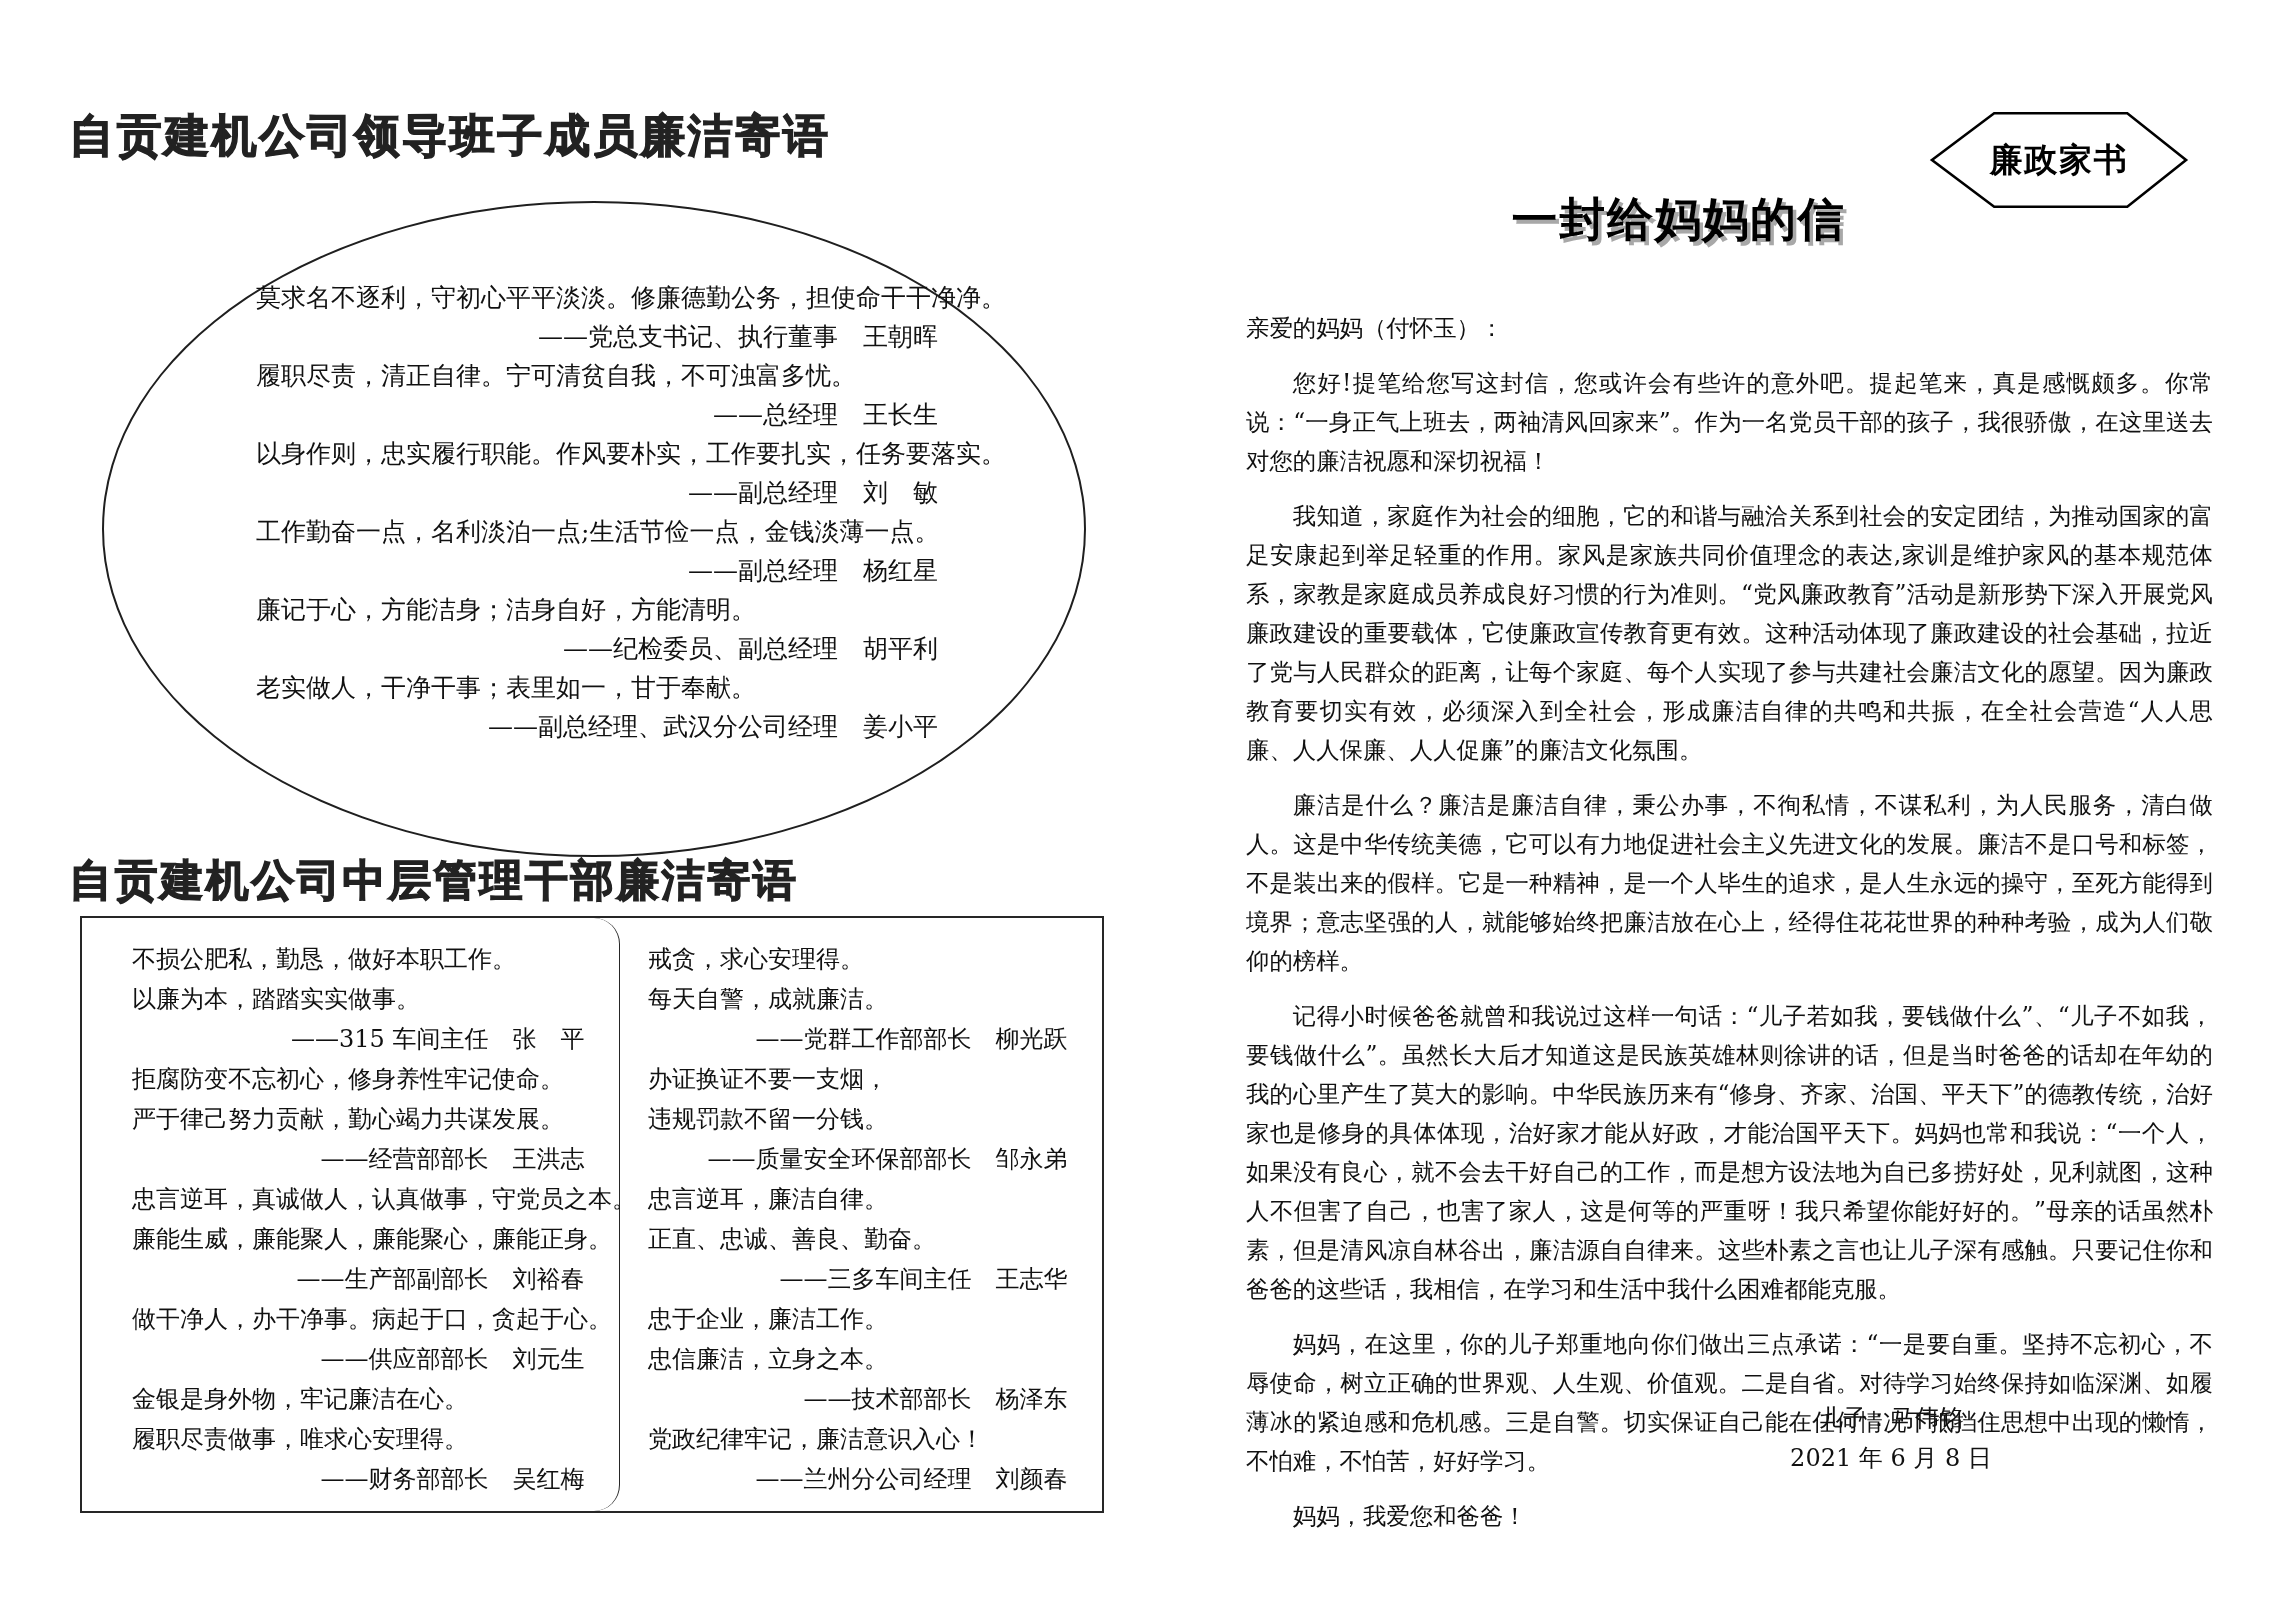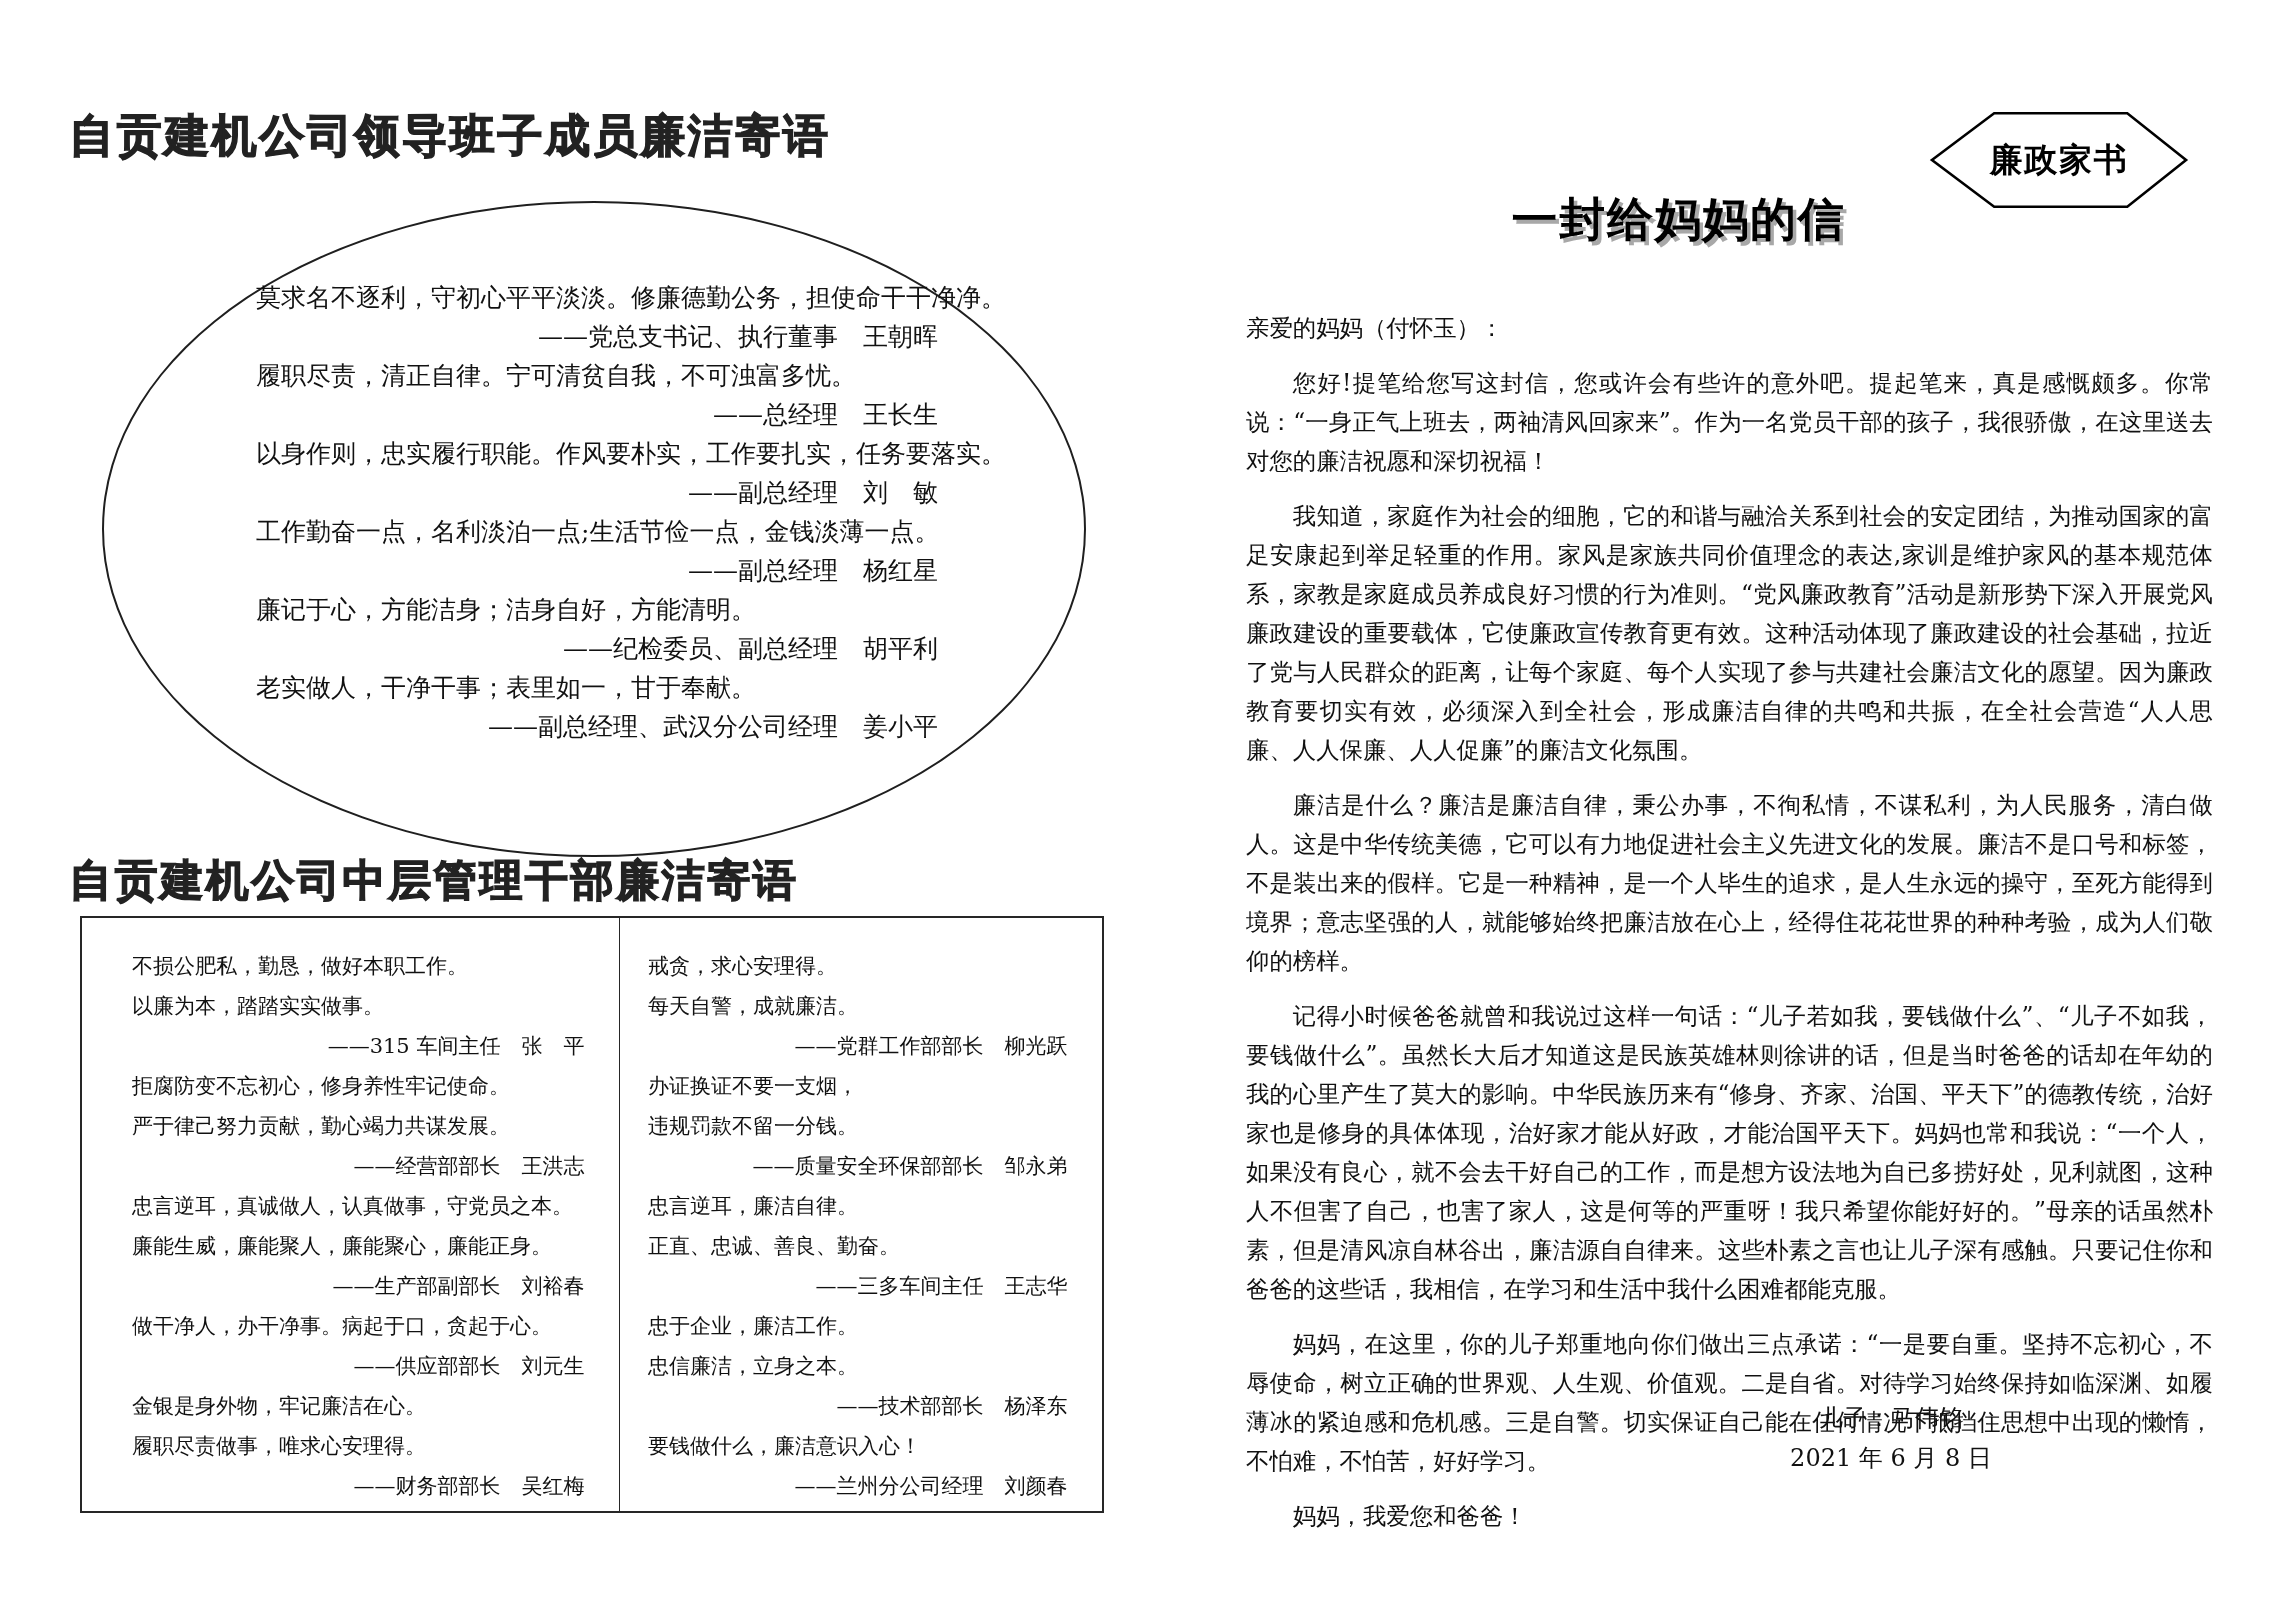--- a/index.html
+++ b/index.html
@@ -23,21 +23,21 @@
   .ellipse-content{
     position:absolute;left:256px;top:278px;width:713px;
     font-size:25px;line-height:39px;color:#111;
   }
   .ellipse-content .q{text-align:left;white-space:nowrap;}
   .ellipse-content .a{text-align:right;padding-right:31px;white-space:nowrap;}
   .mid-box{
     position:absolute;left:80px;top:916px;width:1024px;height:597px;
     border:2.6px solid #262626;box-sizing:border-box;display:flex;
   }
-  .mid-col{box-sizing:border-box;padding-top:28px;font-size:21px;line-height:40px;color:#111;}
+  .mid-col{box-sizing:border-box;padding-top:21px;font-size:24px;line-height:40px;color:#111;border-radius:26px;}
   .mid-col.left{width:538px;padding-left:50px;padding-right:22.6px;border-right:1.7px solid #262626;}
   .mid-col.right{flex:1;padding-left:28px;padding-right:22.6px;}
   .mid-col .q{text-align:left;white-space:nowrap;}
   .mid-col .a{text-align:right;padding-right:12px;white-space:nowrap;}
   
   .badge{position:absolute;left:1928px;top:109px;width:262px;height:102px;}
   .badge svg{position:absolute;left:0;top:0;}
   .badge-label{
     position:absolute;left:0;top:0;width:100%;height:100%;
     display:flex;align-items:center;justify-content:center;
@@ -143,21 +143,21 @@
         <div class="q">正直、忠诚、善良、勤奋。</div>
 
         <div class="a">——三多车间主任　王志华</div>
 
         <div class="q">忠于企业，廉洁工作。</div>
 
         <div class="q">忠信廉洁，立身之本。</div>
 
         <div class="a">——技术部部长　杨泽东</div>
 
-        <div class="q">要钱做什么，廉洁意识入心！</div>
+        <div class="q">党政纪律牢记，廉洁意识入心！</div>
 
         <div class="a">——兰州分公司经理　刘颜春</div>
       </div>
   </div>
 
   <div class="badge">
     <svg width="262" height="102" viewBox="0 0 302 118">
       <polygon points="4,59 76,5 230,5 298,59 230,113 76,113" fill="#ffffff" stroke="#000000" stroke-width="3"></polygon>
     </svg>
     <div class="badge-label">廉政家书</div>

